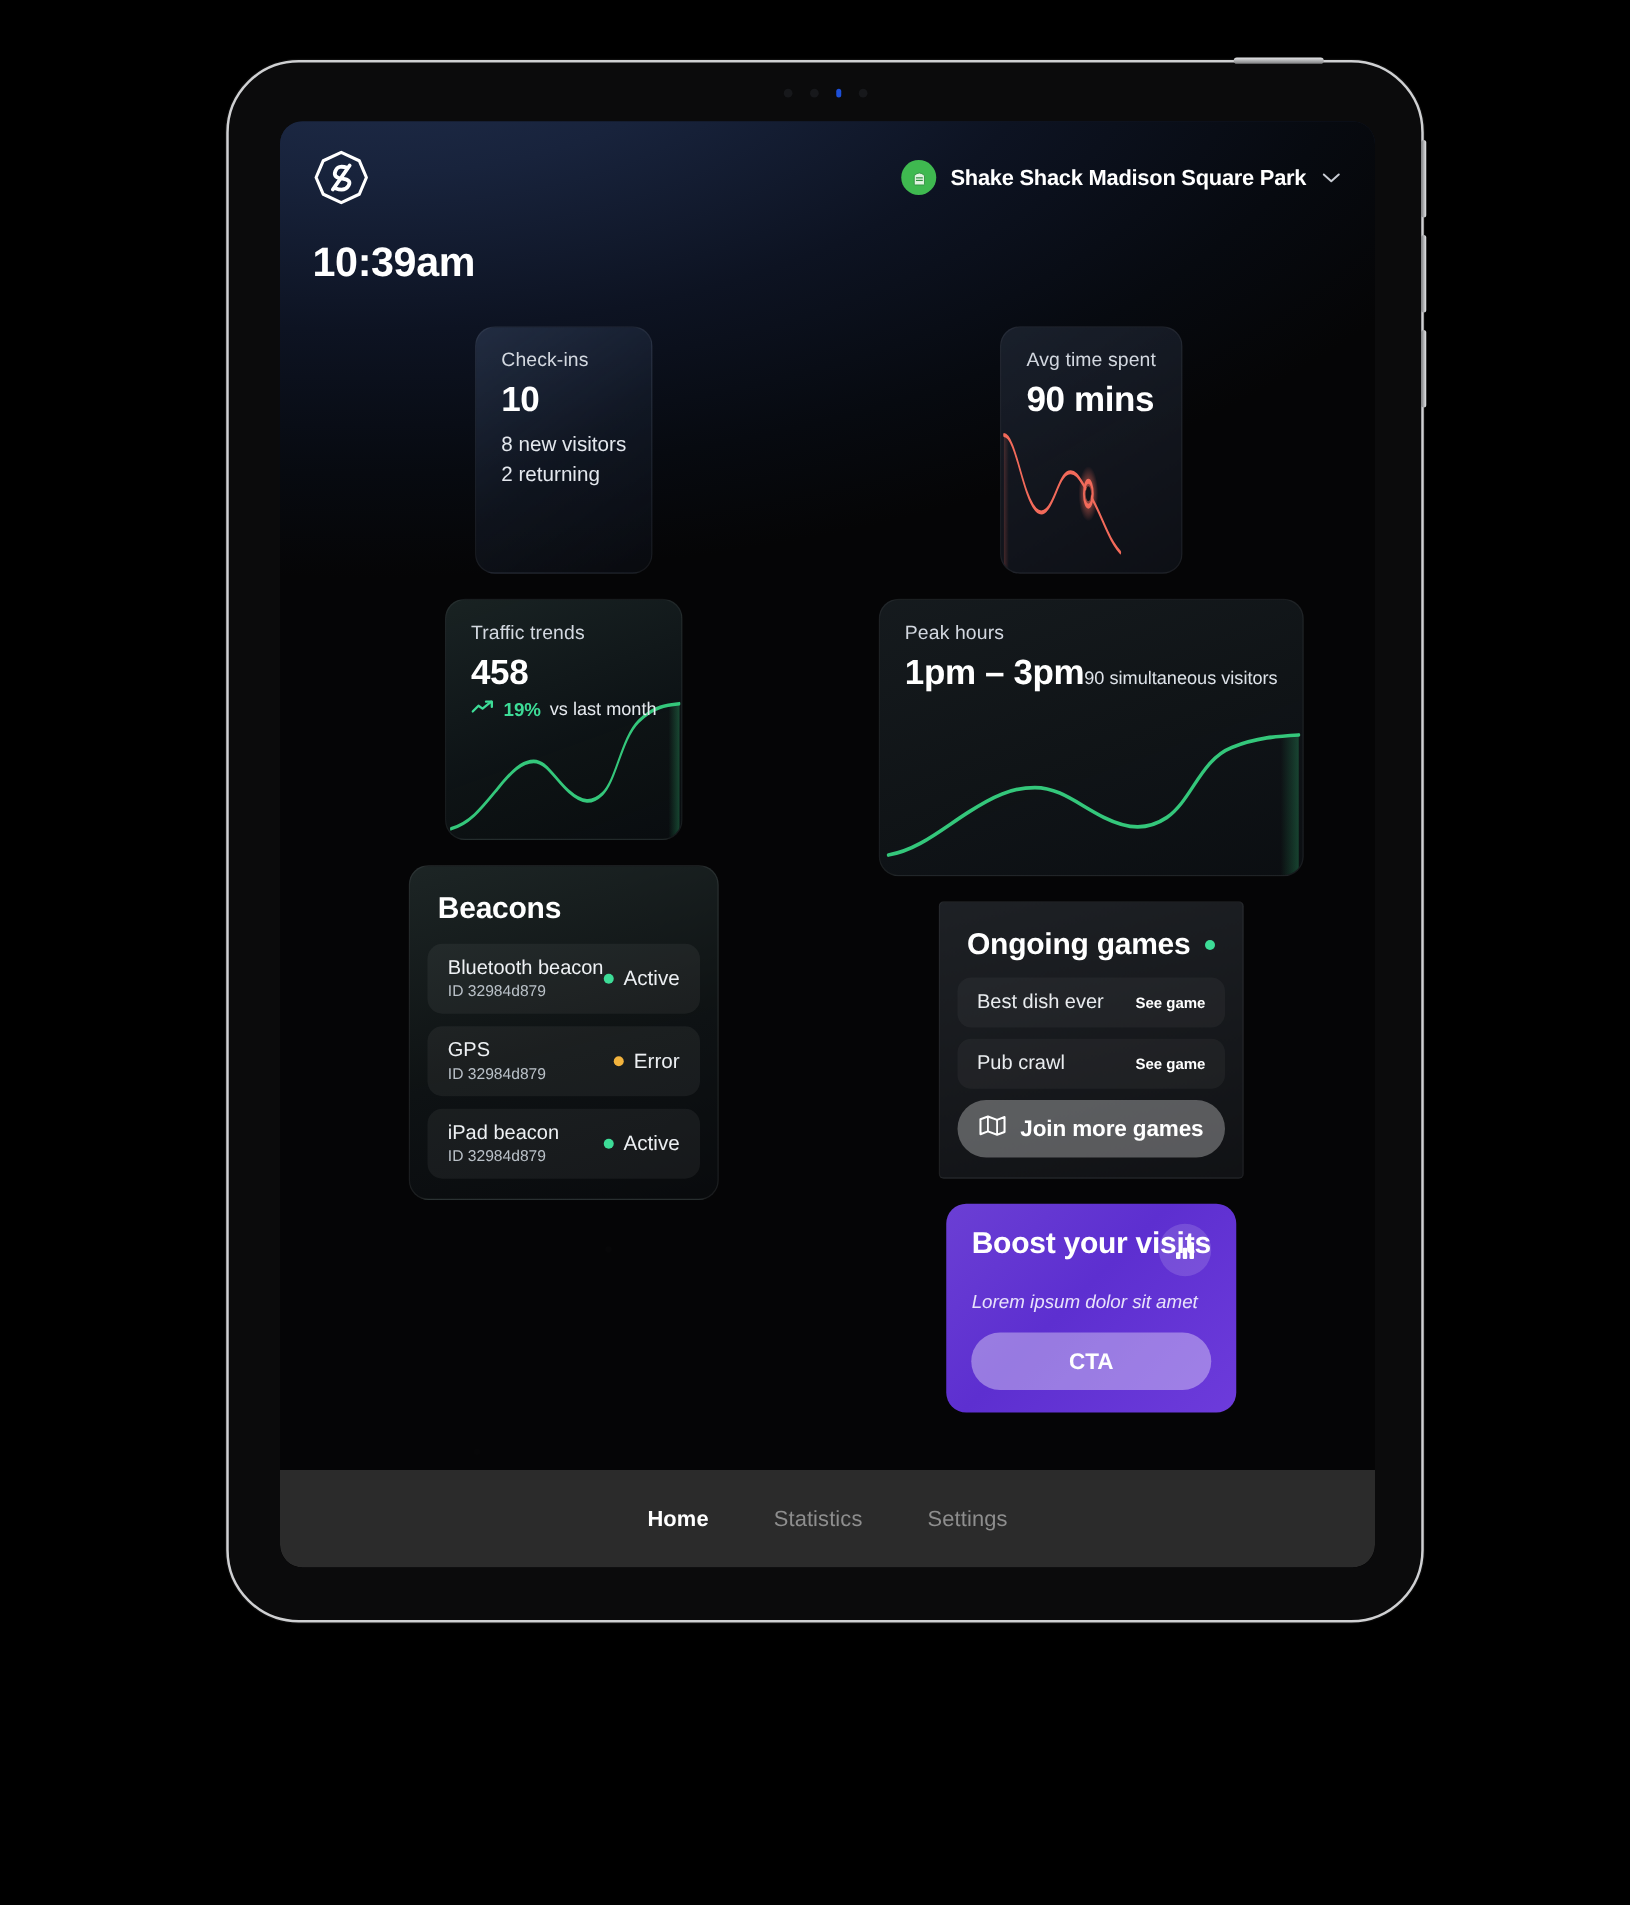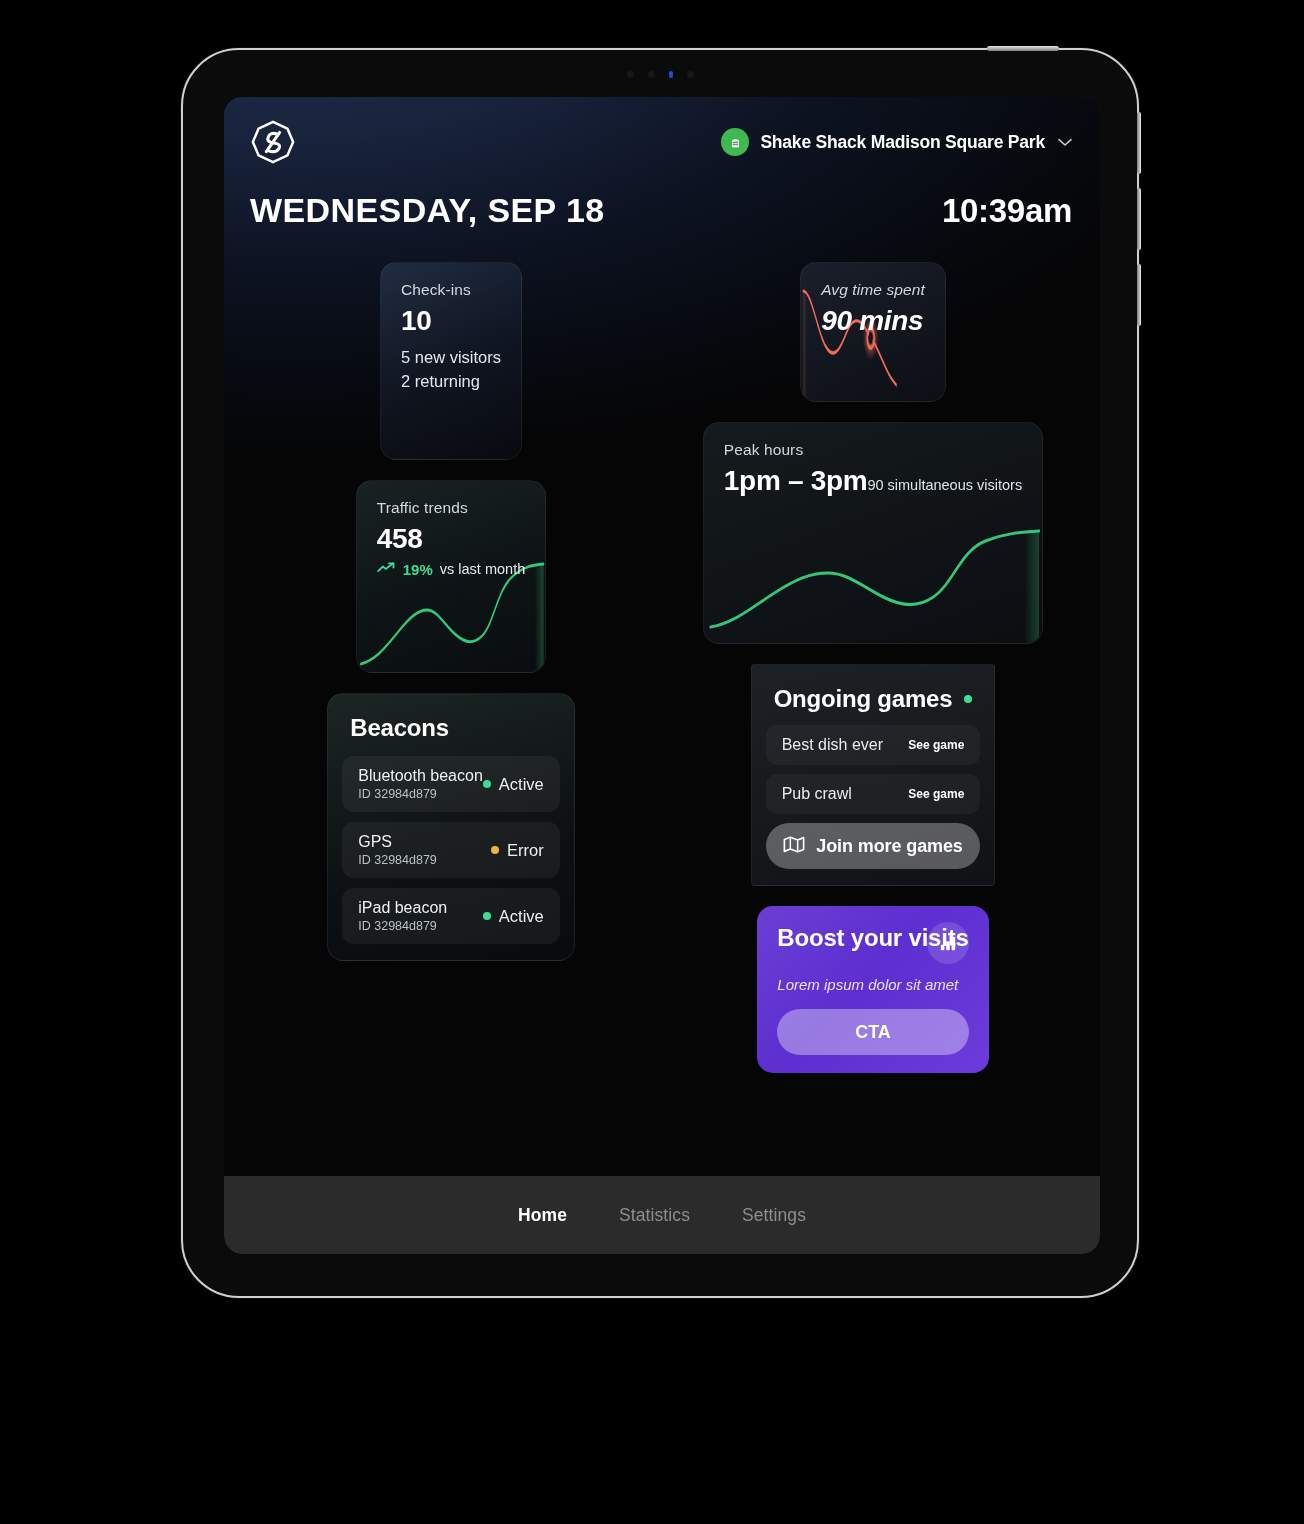--- a/index.html
+++ b/index.html
@@ -95,23 +95,22 @@
   }
   .col { display: flex; flex-direction: column; gap: 20px; align-items: center; }
 
   .card {
     border-radius: 16px; position: relative; overflow: hidden;
     border: 1px solid rgba(255,255,255,0.055);
   }
   .card-a { height: 198px;
     background: linear-gradient(145deg, rgba(63,80,110,0.42), rgba(36,48,70,0.30) 52%, rgba(24,32,48,0.22));
   }
-  .card-b { height: 140px;
+  .card-b { height: 198px;
     background: linear-gradient(150deg, rgba(40,48,64,0.55), rgba(24,29,40,0.45));
-    font-style: italic;
   }
   .card-c { height: 193px;
     background: linear-gradient(160deg, rgba(44,62,62,0.52), rgba(26,40,44,0.40) 60%, rgba(20,32,38,0.30));
   }
   .card-d { height: 222px;
     background: linear-gradient(160deg, rgba(33,42,48,0.58), rgba(20,27,32,0.45));
   }
   .card-pad { padding: 18px 20px 0 20px; position: relative; z-index: 2; }
   .card-label { color:#d3d8e0; font-size: 15.5px; font-weight: 400; letter-spacing: .1px; }
   .card-value { color:#fff; font-size: 28px; font-weight: 800; margin-top: 6px; letter-spacing: -0.3px; }
@@ -242,33 +241,32 @@
             <span class="venue-name">Shake Shack Madison Square Park</span>
             <span class="chev">
               <svg viewBox="0 0 14 9" width="14" height="9" aria-hidden="true">
                 <path d="M1 1.6 L7 7 L13 1.6" fill="none" stroke="#c7cbd2" stroke-width="1.6" stroke-linecap="round" stroke-linejoin="round"></path>
               </svg>
             </span>
           </div>
         </div>
 
         <div class="date-row">
-          <div class="date-text">WEDNESDAY, SEP 18</div>
           <div class="time-text">10:39am</div>
         </div>
 
         <div class="grid">
 
           <div class="col">
 
             <div class="card card-a">
               <div class="card-pad">
                 <div class="card-label">Check-ins</div>
                 <div class="card-value">10</div>
-                <div class="card-sub">5 new visitors</div>
+                <div class="card-sub">8 new visitors</div>
                 <div class="card-sub tight">2 returning</div>
               </div>
             </div>
 
             <div class="card card-c">
               <div class="card-pad">
                 <div class="card-label">Traffic trends</div>
                 <div class="card-value">458</div>
                 <div class="delta-row">
                   <span>

